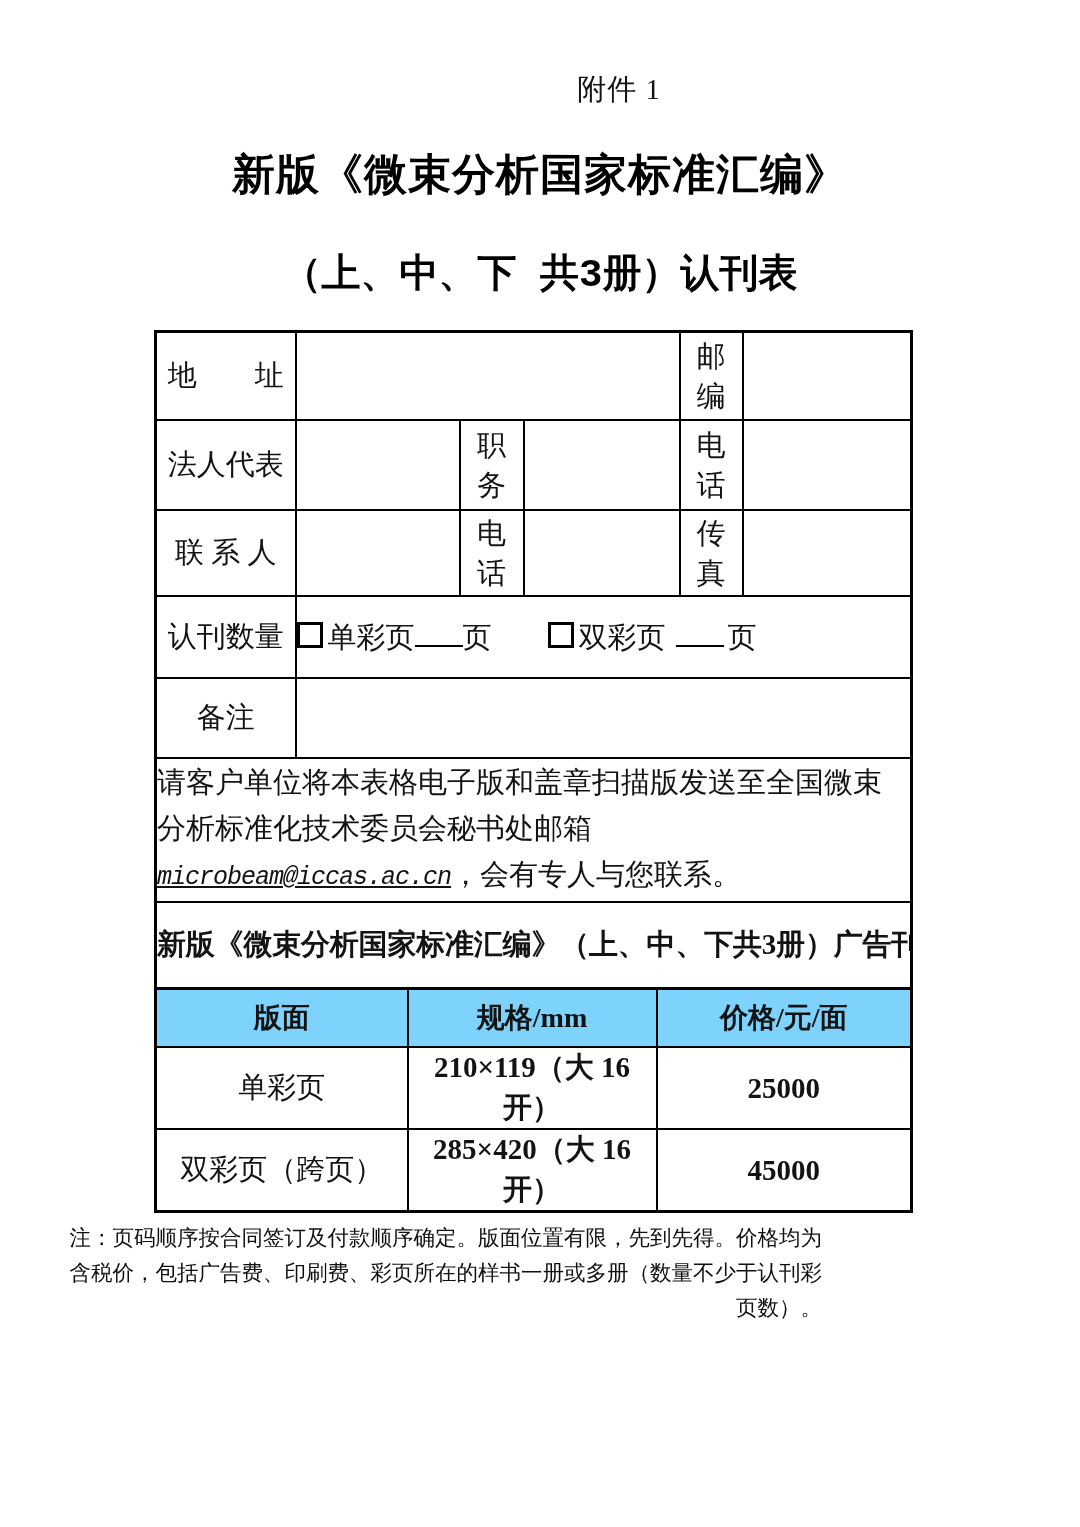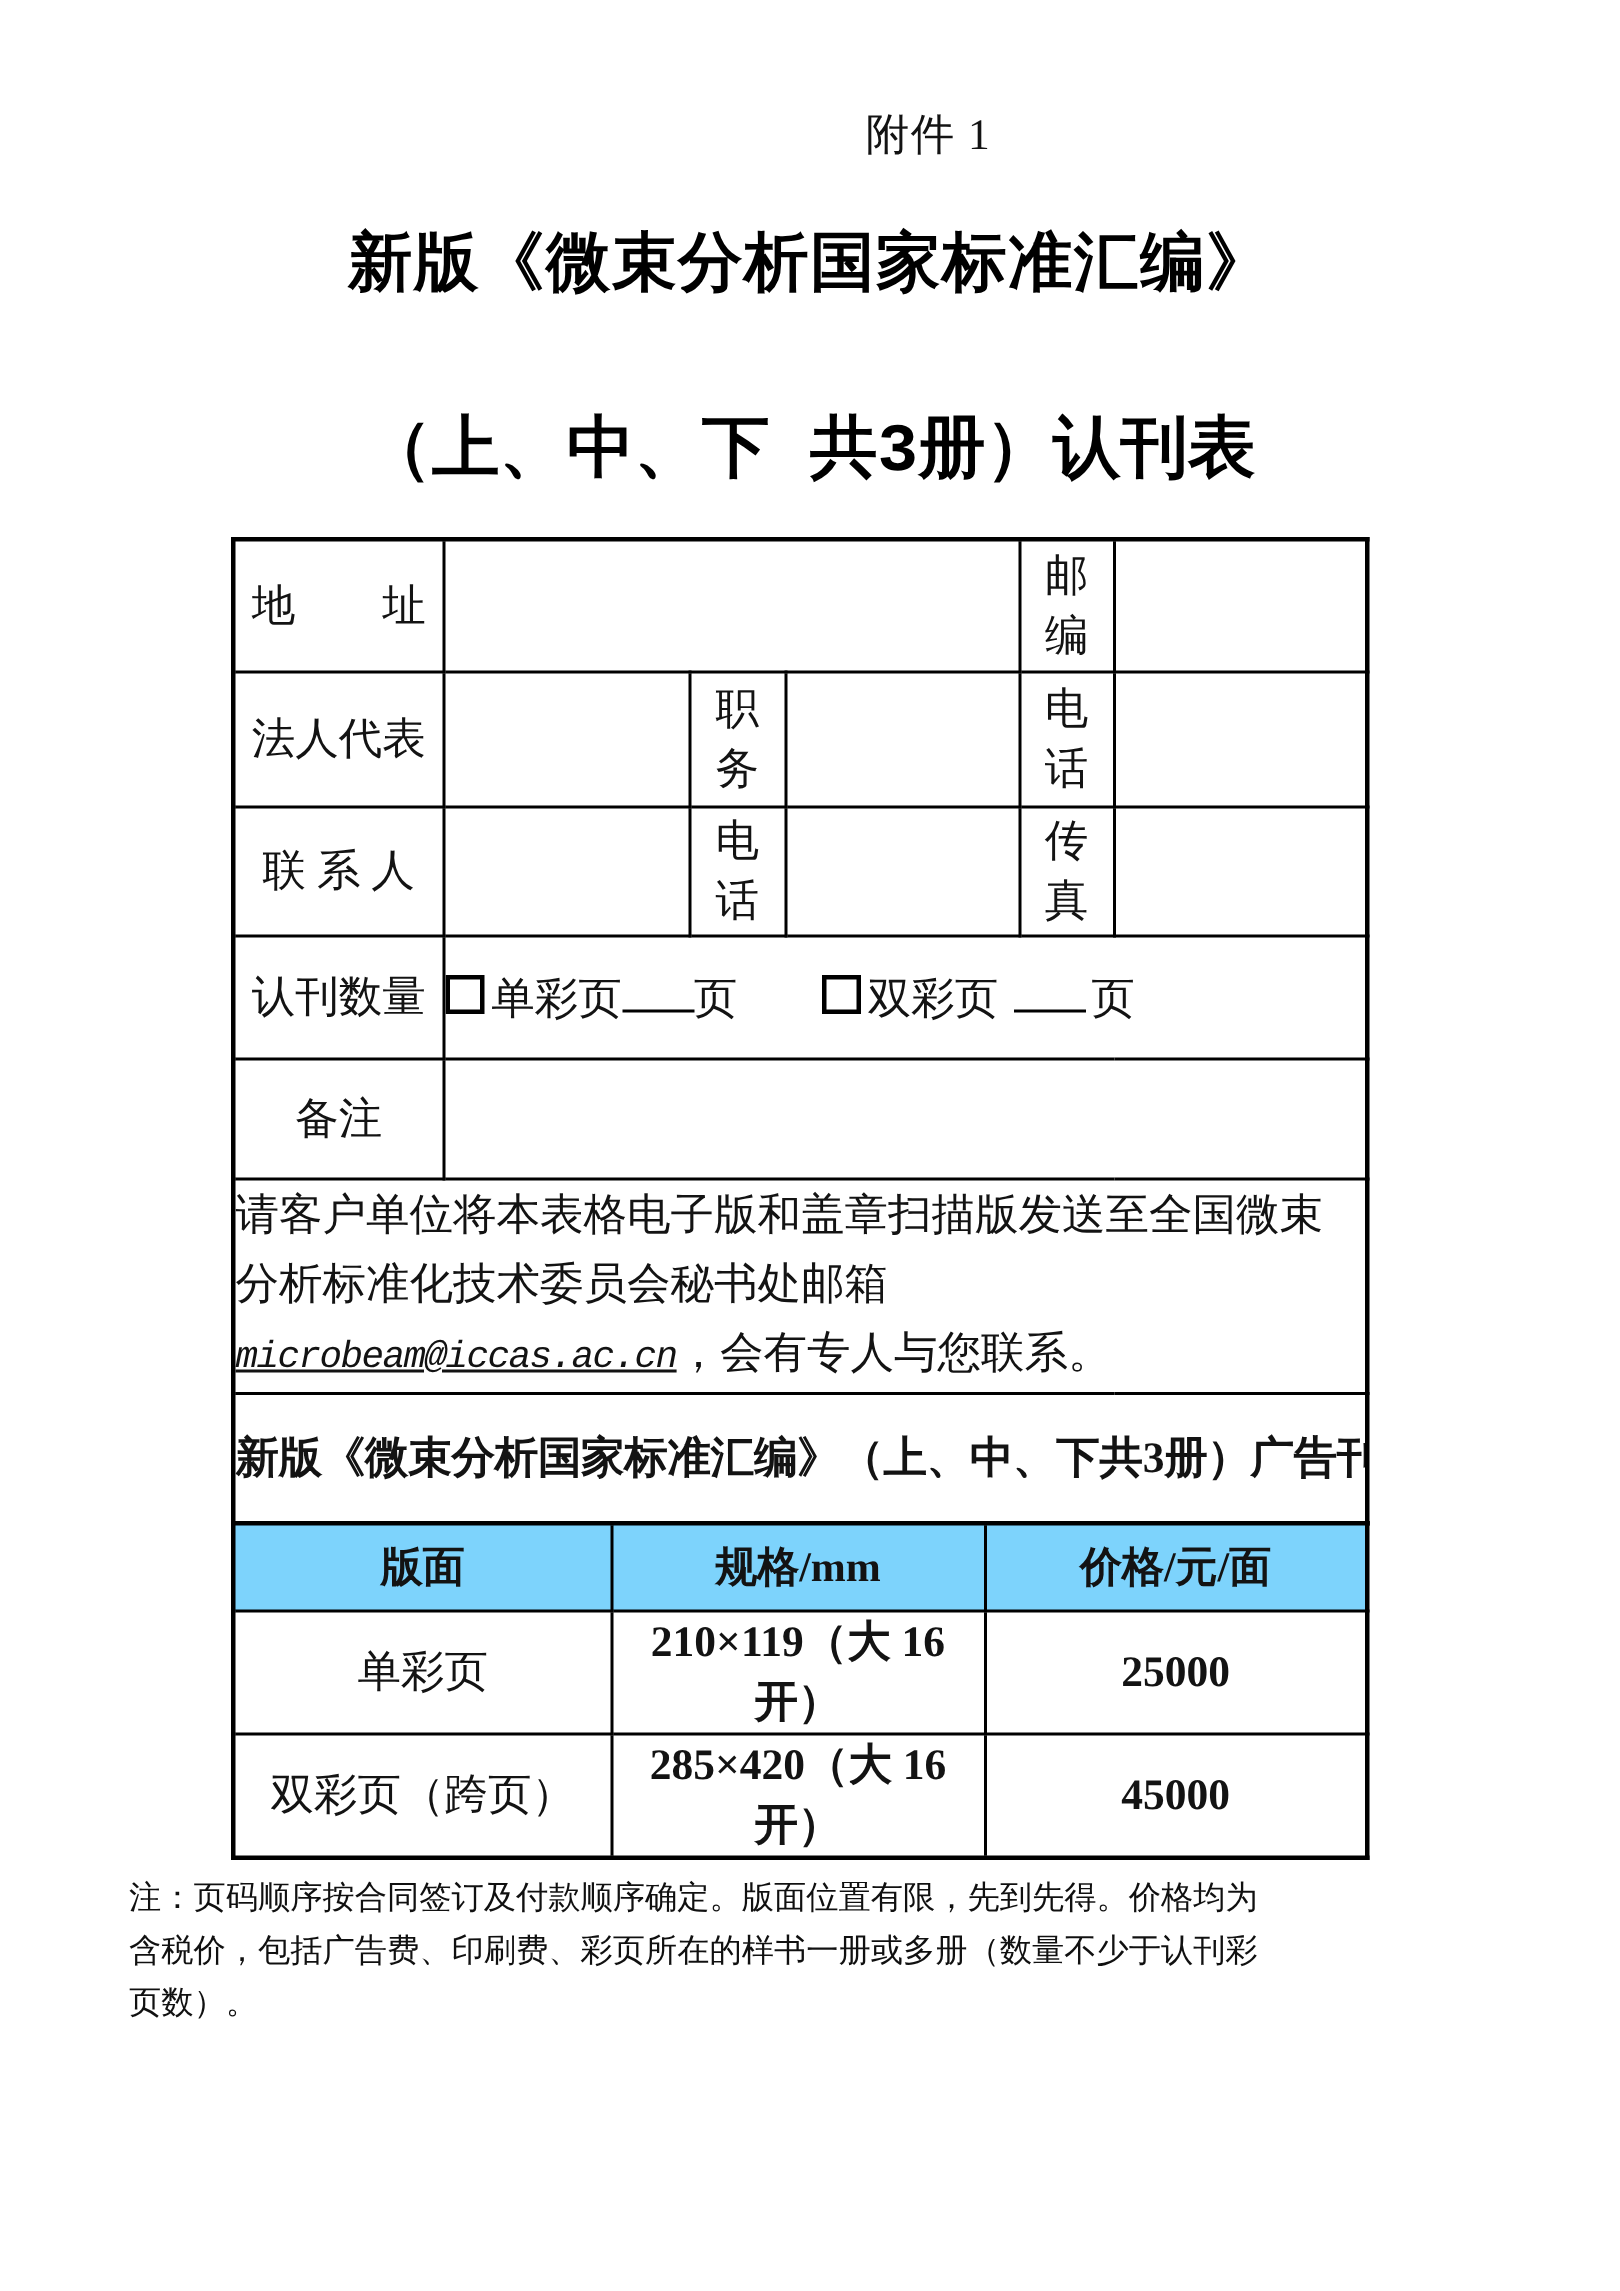--- a/index.html
+++ b/index.html
@@ -4,21 +4,21 @@
 <style>
   html,body{margin:0;padding:0;}
   body{
     width:1080px;height:1527px;background:#ffffff;color:#131313;
     font-family:"Liberation Serif","DejaVu Serif",serif;
     position:relative;overflow:hidden;
   }
   .attachment{padding-top:70px;margin-left:158px;font-size:29px;letter-spacing:1px;text-align:center;}
   .title{text-align:center;font-weight:bold;margin:0;color:#000000;font-family:Liberation Mono, monospace;}
   .t1{margin-top:36px;font-size:43px;letter-spacing:1px;}
-  .t2{margin-top:64px;font-size:45px;}
+  .t2{margin-top:42px;font-size:39px;}
 
   table{border-collapse:collapse;table-layout:fixed;}
   .form-table{width:756px;margin:30px 0 0 154px;border:3px solid #000;}
   .price-table{width:756px;margin:-3px 0 0 154px;border:3px solid #000;}
   .form-table td,.price-table td{border:2px solid #000;font-size:29px;padding:0;}
 
   .lbl{text-align:center;}
   .pre{white-space:pre-line;}
   .client-lbl{line-height:44px;}
   .vlbl{line-height:40px;}
@@ -50,21 +50,21 @@
   .price-header{
     font-weight:bold;font-size:26px;padding:6px 6px;text-align:left;
     white-space:nowrap;overflow:hidden;letter-spacing:-0.2px;
   }
   .price-table td{text-align:center;}
   tr.ph td{background:#7dd3fc;font-weight:bold;height:56px;font-size:28px;}
   tr.pr1 td{height:68px;}
   tr.pr2 td{height:80px;}
   .bold-cell{font-weight:bold;font-size:27px;}
 
-  .footnote{width:758px;margin:8px 0 0 86px;font-size:21.5px;line-height:35px;color:#101010;}
+  .footnote{width:758px;margin:8px 0 0 64px;font-size:21.5px;line-height:35px;color:#101010;text-align:right;}
 </style>
 </head>
 <body>
 
 <div class="attachment">附件 1</div>
 <h1 class="title t1">新版《微束分析国家标准汇编》</h1>
 <h1 class="title t2">（上、中、下 共3册）认刊表</h1>
 
 <table class="form-table">
   <colgroup>

